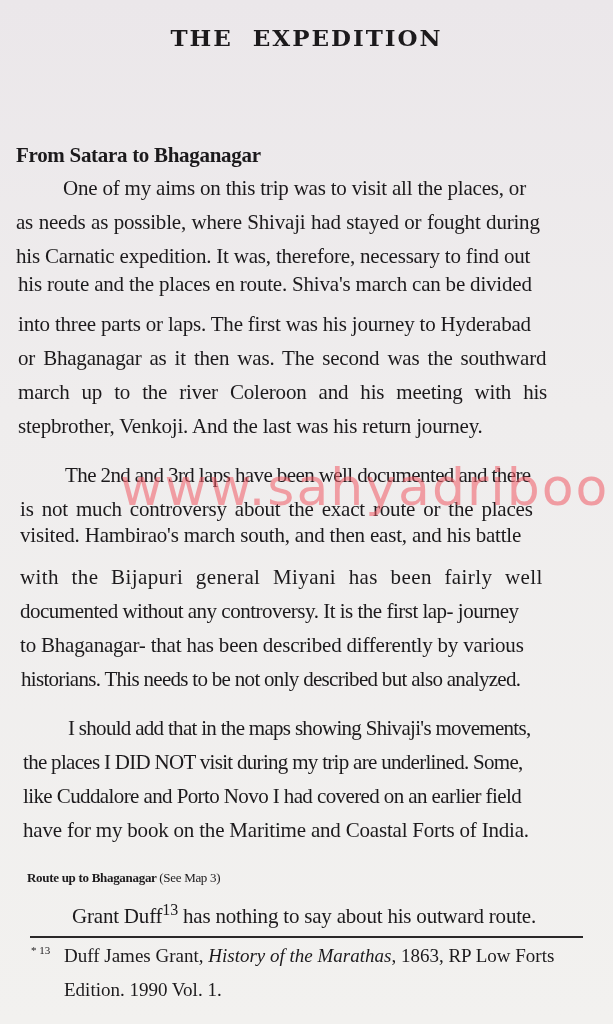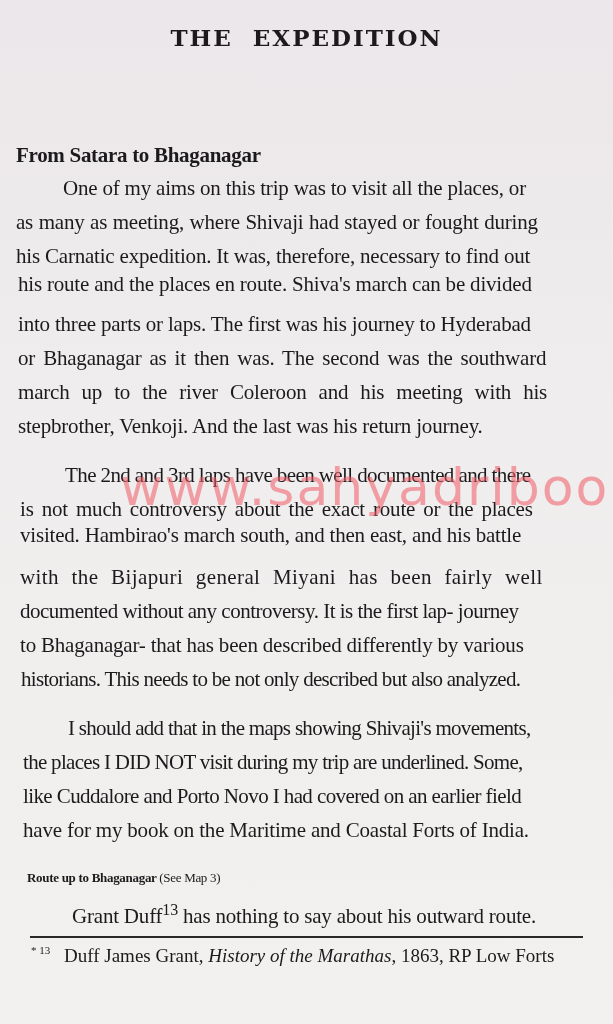--- a/index.html
+++ b/index.html
@@ -37,21 +37,21 @@
 </head>
 <body>
 
 <div class="page">
   <div class="title">THE EXPEDITION</div>
 
   <div class="heading" style="left:16px; top:143px;">From Satara to Bhaganagar</div>
 
   <div>
     <div class="line" style="left:63px; top:176px;">One of my aims on this trip was to visit all the places, or</div>
-    <div class="line" style="left:16px; top:210px; word-spacing:0.5px;">as many as meeting, where Shivaji had stayed or fought during</div>
+    <div class="line" style="left:16px; top:210px; word-spacing:0.5px;">as needs as possible, where Shivaji had stayed or fought during</div>
     <div class="line" style="left:16px; top:244px;">his Carnatic expedition. It was, therefore, necessary to find out</div>
     <div class="line" style="left:18px; top:272px;">his route and the places en route. Shiva's march can be divided</div>
     <div class="line" style="left:18px; top:312px;">into three parts or laps. The first was his journey to Hyderabad</div>
     <div class="line" style="left:18px; top:346px; word-spacing:3px;">or Bhaganagar as it then was. The second was the southward</div>
     <div class="line" style="left:18px; top:380px; word-spacing:7px;">march up to the river Coleroon and his meeting with his</div>
     <div class="line" style="left:18px; top:414px;">stepbrother, Venkoji. And the last was his return journey.</div>
   </div>
 
   <div>
     <div class="line" style="left:65px; top:463px; letter-spacing:-0.6px;">The 2nd and 3rd laps have been well documented and there</div>
@@ -80,13 +80,14 @@
   <div class="line" style="left:72px; top:901px;">
     <span>Grant Duff</span><sup>13</sup><span> has nothing to say about his outward route.</span>
   </div>
 
   <div class="rule"></div>
 
   <div class="fn-mark">* 13</div>
   <div class="fn" style="left:64px; top:945px;">
     <span>Duff James Grant, </span><i>History of the Marathas</i><span>, 1863, RP Low Forts</span>
   </div>
+  <div class="fn" style="left:64px; top:979px;">Edition. 1990 Vol. 1.</div>
 </div>
 
 </body></html>

